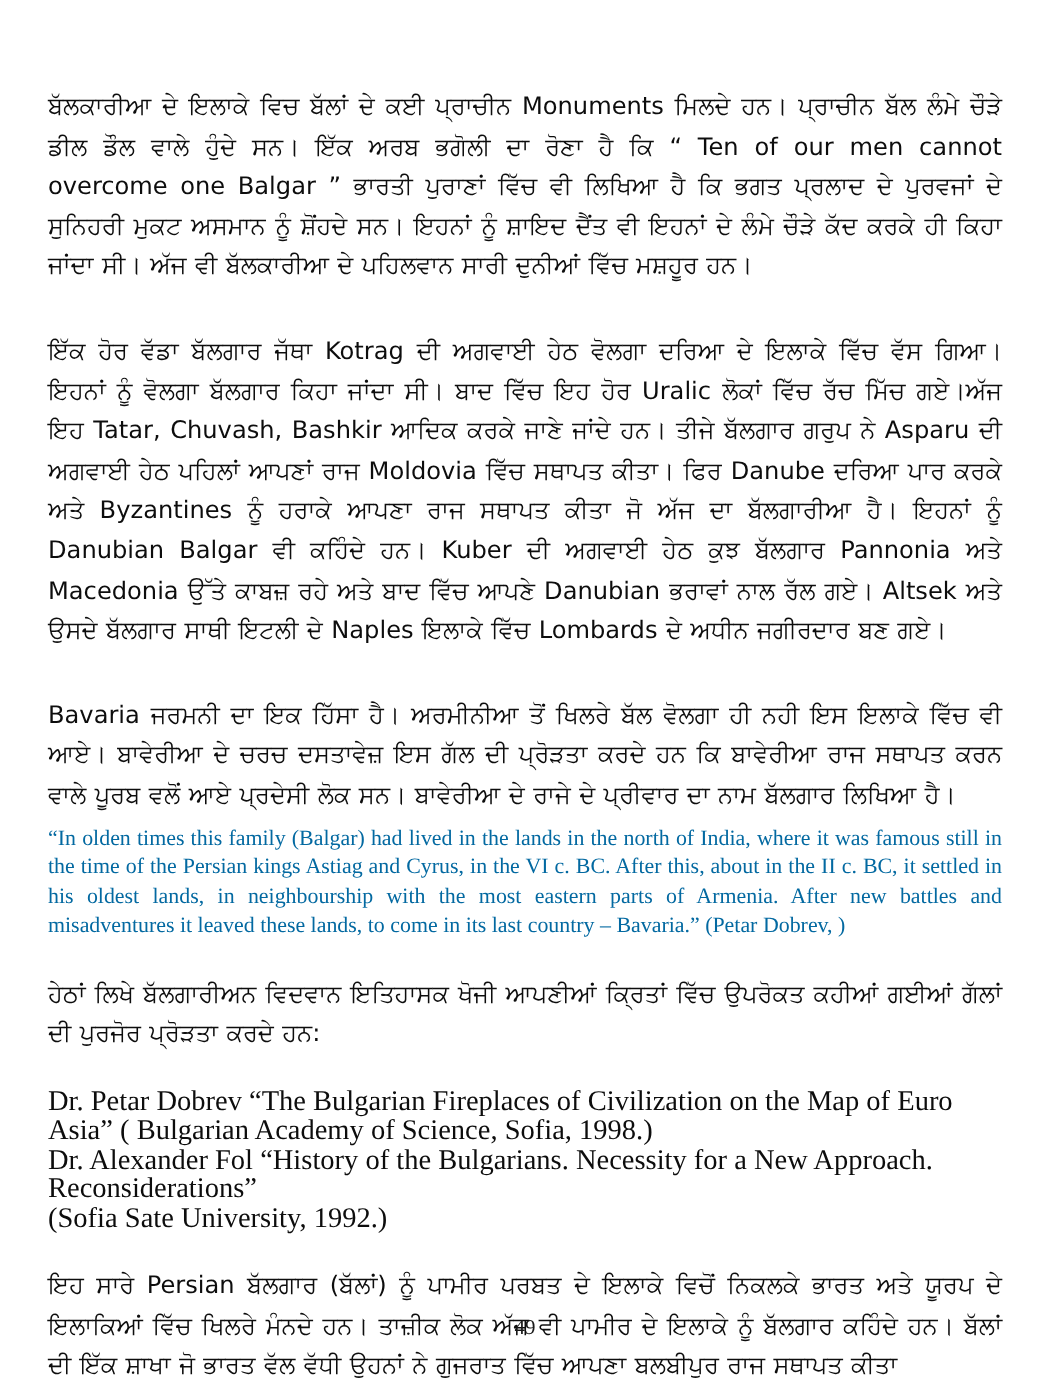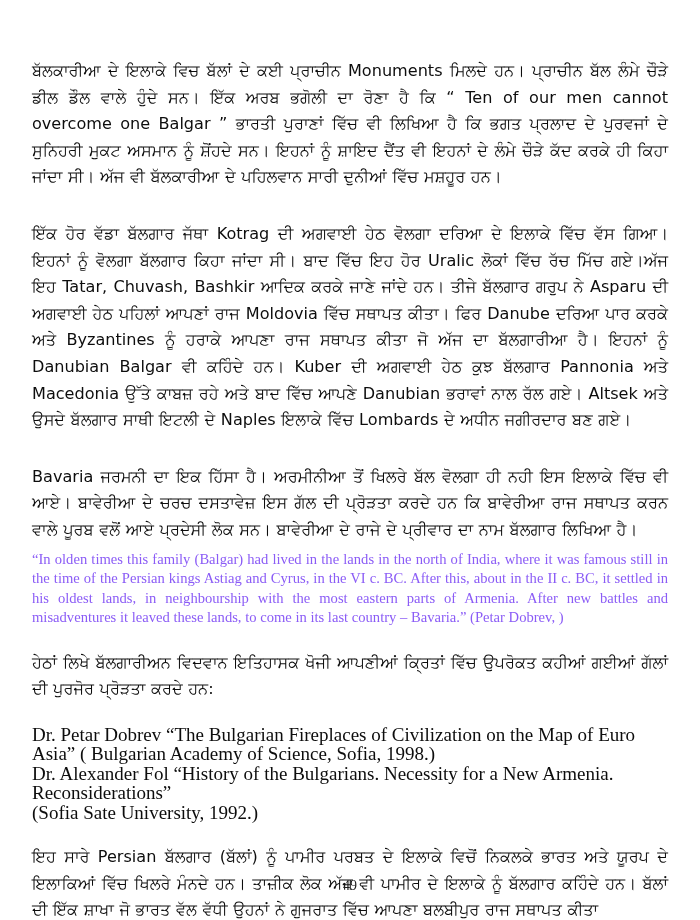--- a/index.html
+++ b/index.html
@@ -39,21 +39,21 @@
     word-spacing: 0.5px;
     color: #0d0d0d;
   }
   .para-quote {
     font-family: "Liberation Serif", "DejaVu Serif", serif;
     font-size: 14.6px;
     line-height: 19.6px;
     text-align: justify;
     text-justify: inter-word;
     margin: 0;
-    color: #8b5cf6;
+    color: #0369a1;
   }
   .biblio {
     font-family: "Liberation Serif", "DejaVu Serif", serif;
     font-size: 19px;
     line-height: 19.4px;
     margin: 0;
     color: #0d0d0d;
   }
   .biblio-line {
     white-space: normal;
@@ -93,21 +93,21 @@
     <p class="para-quote">“In olden times this family (Balgar) had lived in the lands in the north of India, where it was famous still in the time of the Persian kings Astiag and Cyrus, in the VI c. BC. After this, about in the II c. BC, it settled in his oldest lands, in neighbourship with the most eastern parts of Armenia. After new battles and misadventures it leaved these lands, to come  in its last country – Bavaria.” (Petar Dobrev, )</p>
 
     <div class="gap-md"></div>
 
     <p class="para-gur">ਹੇਠਾਂ ਲਿਖੇ ਬੱਲਗਾਰੀਅਨ ਵਿਦਵਾਨ ਇਤਿਹਾਸਕ ਖੋਜੀ ਆਪਣੀਆਂ ਕ੍ਰਿਤਾਂ ਵਿੱਚ ਉਪਰੋਕਤ ਕਹੀਆਂ ਗਈਆਂ ਗੱਲਾਂ ਦੀ ਪੁਰਜੋਰ ਪ੍ਰੋੜਤਾ ਕਰਦੇ ਹਨ:</p>
 
     <div class="gap-md"></div>
 
     <div class="biblio">
       <div class="biblio-line">Dr. Petar Dobrev  “The Bulgarian Fireplaces of Civilization on the Map of Euro Asia”  ( Bulgarian Academy of Science, Sofia, 1998.)</div>
-      <div class="biblio-line">Dr. Alexander Fol “History of the Bulgarians. Necessity for a New Armenia. Reconsiderations”</div>
+      <div class="biblio-line">Dr. Alexander Fol “History of the Bulgarians. Necessity for a New Approach. Reconsiderations”</div>
       <div class="biblio-line"> (Sofia Sate University, 1992.)</div>
     </div>
 
     <div class="gap-md"></div>
 
     <p class="para-gur">ਇਹ ਸਾਰੇ Persian ਬੱਲਗਾਰ (ਬੱਲਾਂ) ਨੂੰ ਪਾਮੀਰ ਪਰਬਤ ਦੇ ਇਲਾਕੇ ਵਿਚੋਂ ਨਿਕਲਕੇ ਭਾਰਤ ਅਤੇ ਯੂਰਪ ਦੇ ਇਲਾਕਿਆਂ ਵਿੱਚ ਖਿਲਰੇ ਮੰਨਦੇ ਹਨ। ਤਾਜ਼ੀਕ ਲੋਕ ਅੱਜ ਵੀ ਪਾਮੀਰ ਦੇ ਇਲਾਕੇ ਨੂੰ ਬੱਲਗਾਰ ਕਹਿੰਦੇ ਹਨ। ਬੱਲਾਂ ਦੀ ਇੱਕ ਸ਼ਾਖਾ ਜੋ ਭਾਰਤ ਵੱਲ ਵੱਧੀ ਉਹਨਾਂ ਨੇ ਗੁਜਰਾਤ ਵਿੱਚ ਆਪਣਾ ਬਲਬੀਪੁਰ ਰਾਜ ਸਥਾਪਤ ਕੀਤਾ</p>
 
   </div>
 
   <div class="page-number">49</div>

